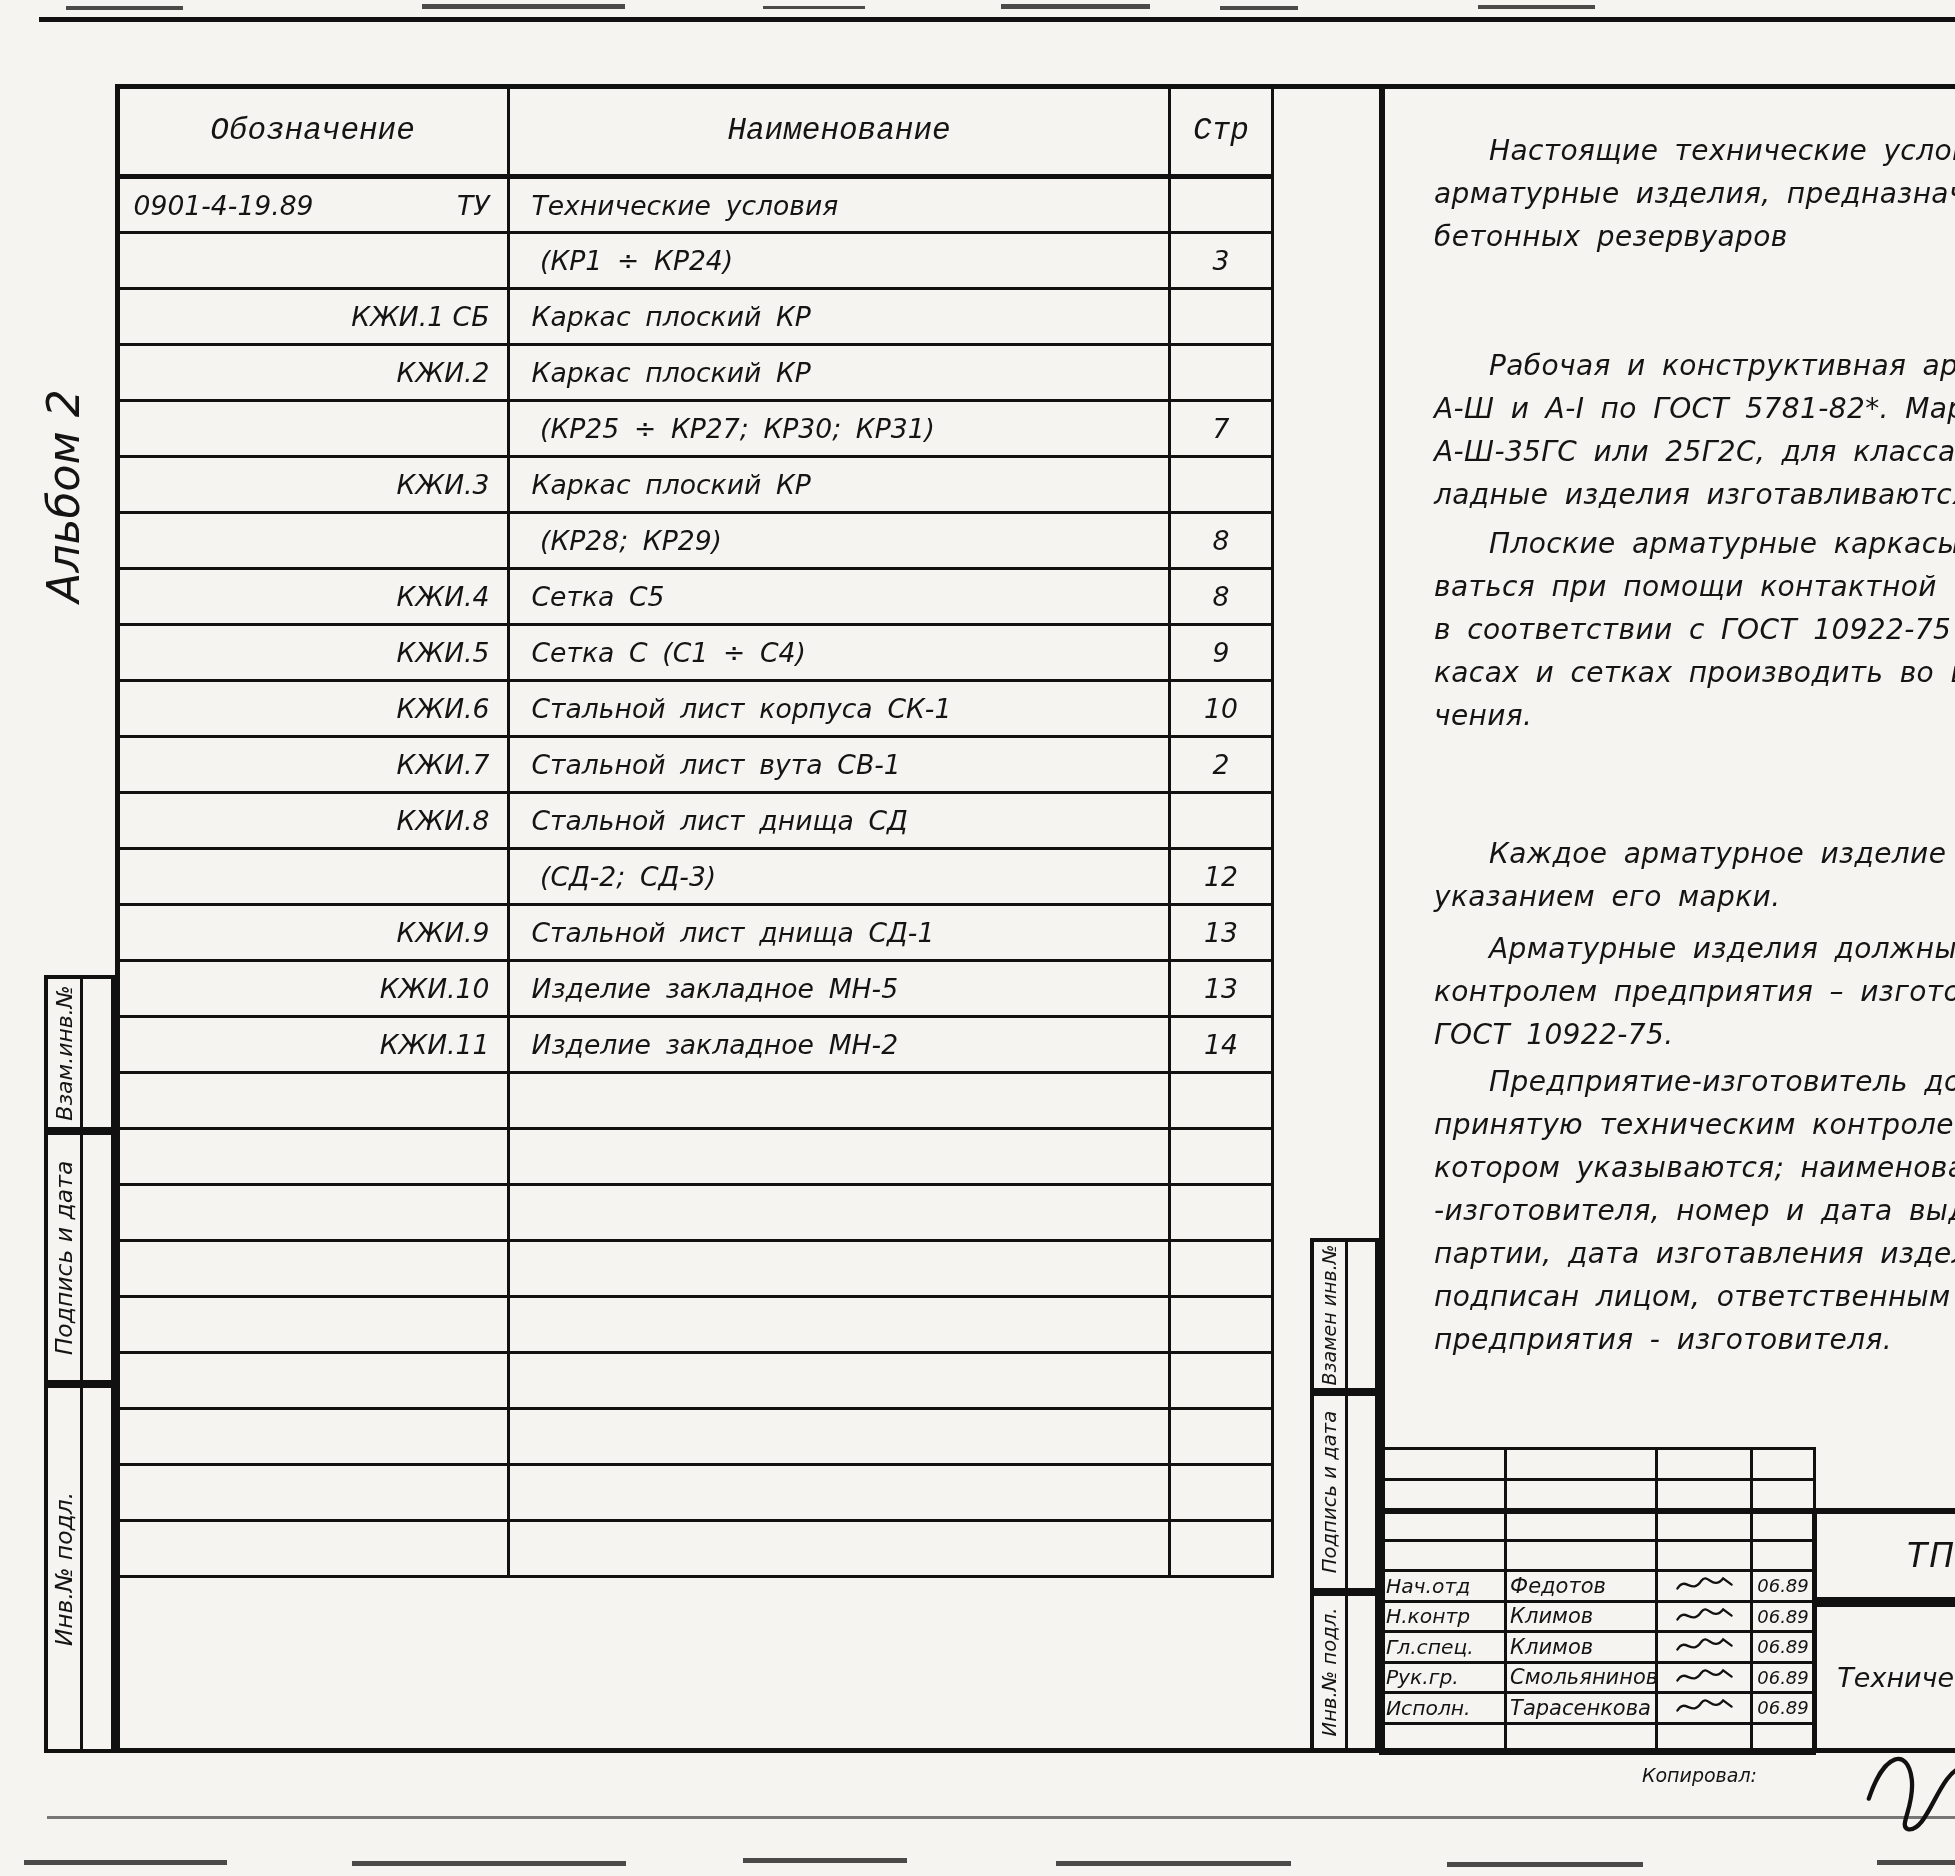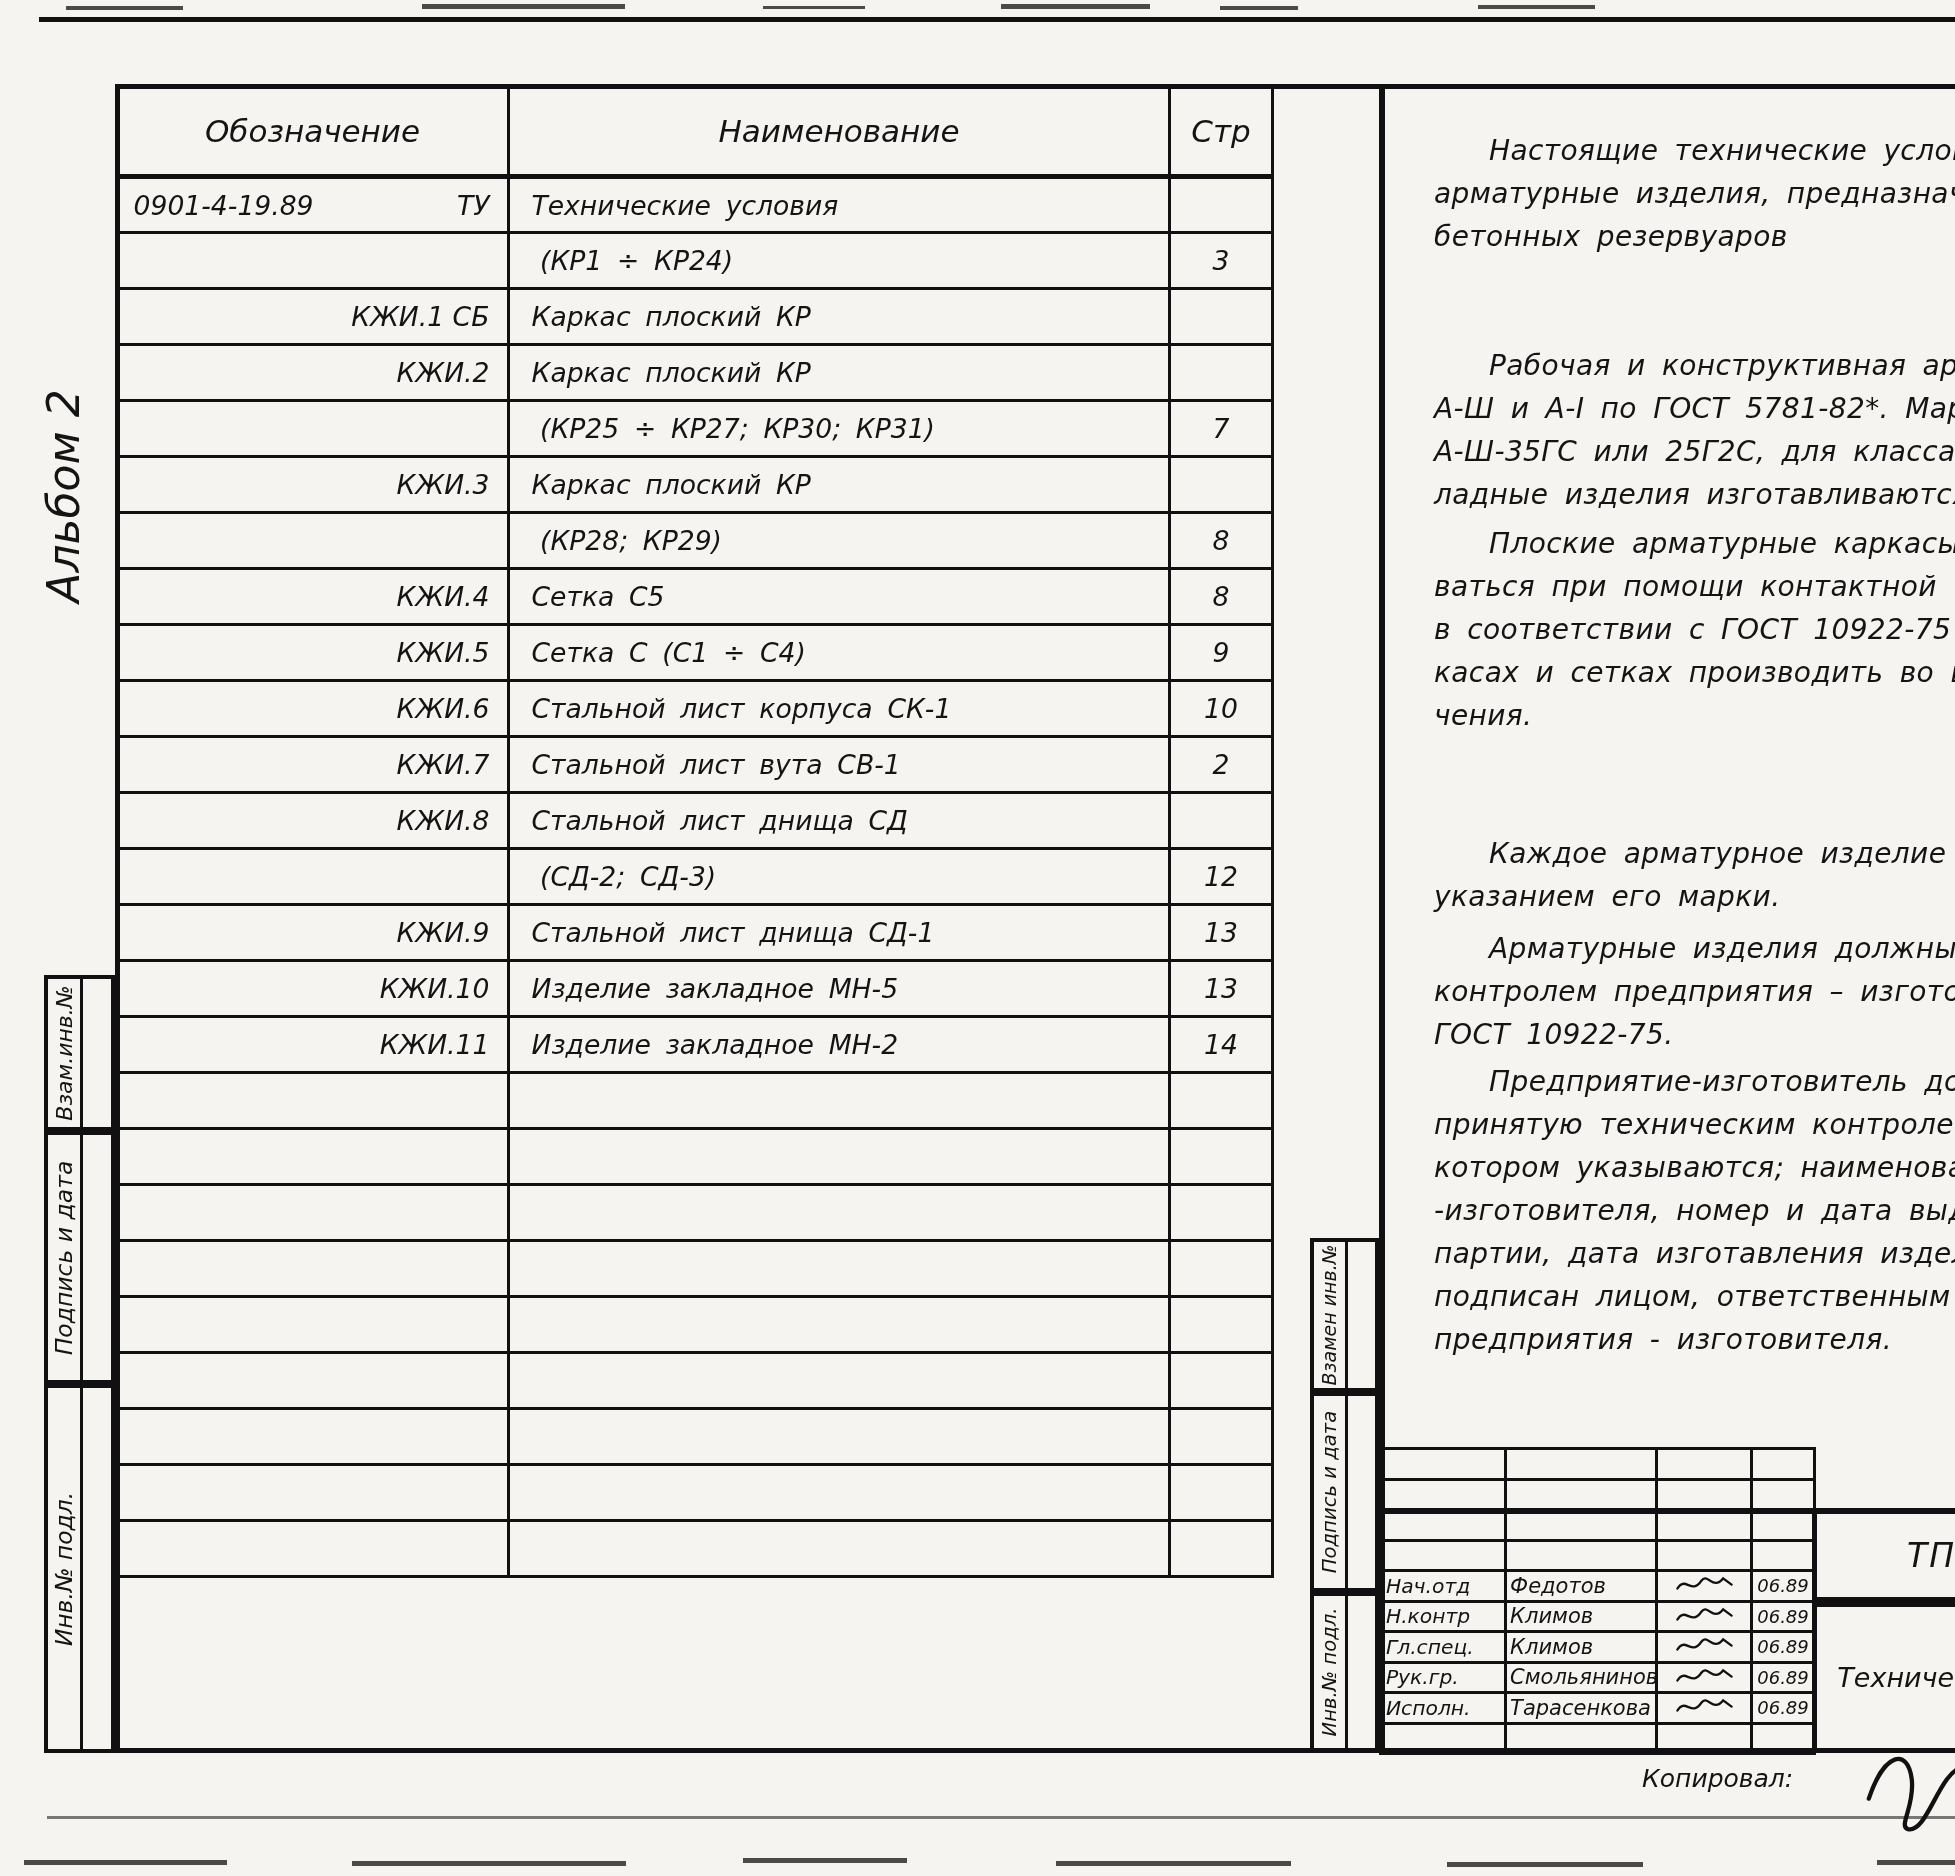--- a/index.html
+++ b/index.html
@@ -5,21 +5,21 @@
   html,body{margin:0;padding:0;background:#d8d8d4;}
   .sheet{position:relative;width:2590px;height:1876px;background:#f5f4f0;overflow:hidden;
          font-family:"DejaVu Sans",sans-serif;color:#141414;}
   .hline,.vline,.dash{position:absolute;background:#111;}
   .dash{opacity:.75;}
   
   .frame{position:absolute;left:115px;top:84px;width:2444px;height:1669px;border:5.9px solid #111;box-sizing:border-box;}
   
   table.doc{position:absolute;left:115px;top:84px;width:1156px;border-collapse:collapse;table-layout:fixed;}
   table.doc th,table.doc td{border:3.5px solid #111;overflow:hidden;white-space:nowrap;font-style:italic;box-sizing:border-box;}
-  table.doc th{height:91px;font-size:31px;font-weight:normal;border-bottom-width:5.1px;}
+  table.doc th{height:91px;font-size:31px;font-weight:normal;border-bottom-width:5.1px;font-family:Liberation Mono, monospace;}
   table.doc td{height:56px;font-size:26.6px;vertical-align:middle;}
   td.c1{text-align:right;padding-right:17.6px;margin-left:24px;}
   td.c1.split{padding:0 17.6px 0 15.6px;}
   td.c1.split .between{display:flex;justify-content:space-between;align-items:center;}
   td.c2{text-align:left;padding-left:21.5px;word-spacing:6.3px;}
   td.c2.cont{padding-left:30px;}
   td.c3{text-align:center;}
   
   .vbox{position:absolute;border:4.7px solid #111;box-sizing:border-box;display:flex;}
   .vbox .lcol{position:relative;width:50%;border-right:3.9px solid #111;}
@@ -378,21 +378,21 @@
 
   <div class="doccell">
     <span class="num">ТП 0901-4-19.89</span>
 
   </div>
 
   <div class="techcell">
     <span>Технические условия</span>
   </div>
 
-  <span class="f-item" style="left:1642px;top:1764px;font-size:25px;">Копировал:</span>
+  <span class="f-item" style="left:1642px;top:1764px;font-size:19px;">Копировал:</span>
   <svg style="position:absolute;left:1861px;top:1736px;" width="164" height="98" viewBox="0 0 420 250">
     <path d="M20 160 C 60 40, 120 30, 130 110 C 138 180, 95 230, 120 238 C 170 250, 200 90, 260 80 C 300 74, 290 130, 330 96 L 395 50" fill="none" stroke="#111" stroke-width="11" stroke-linecap="round"></path>
   </svg>
 
   <div class="dash" style="left:47px;top:1816px;width:2268px;height:2.7px;opacity:.55;"></div>
   <div class="dash" style="left:23.5px;top:1860px;width:203px;height:4.7px;"></div>
   <div class="dash" style="left:352px;top:1861px;width:274px;height:4.7px;"></div>
   <div class="dash" style="left:743px;top:1858px;width:164px;height:4.7px;"></div>
   <div class="dash" style="left:1056px;top:1861px;width:235px;height:4.7px;"></div>
   <div class="dash" style="left:1447px;top:1862px;width:196px;height:4.7px;"></div>

